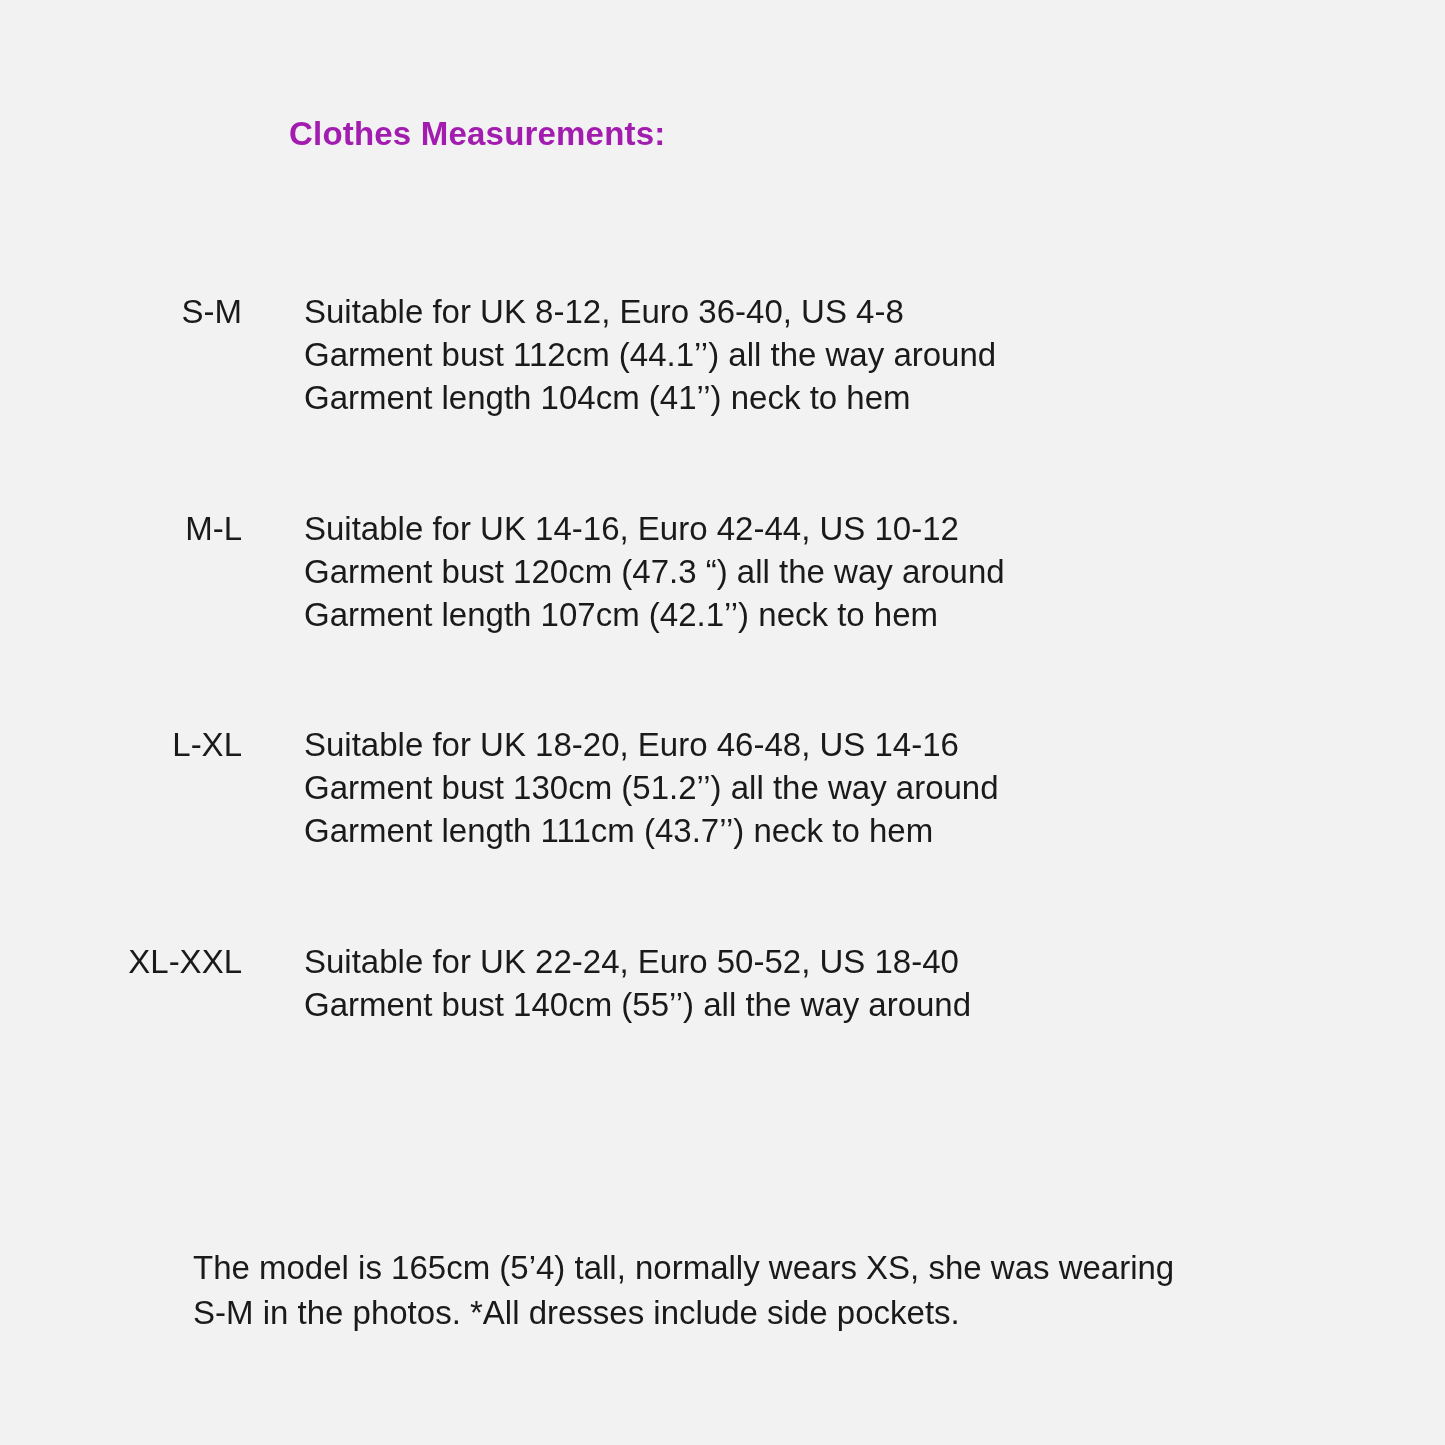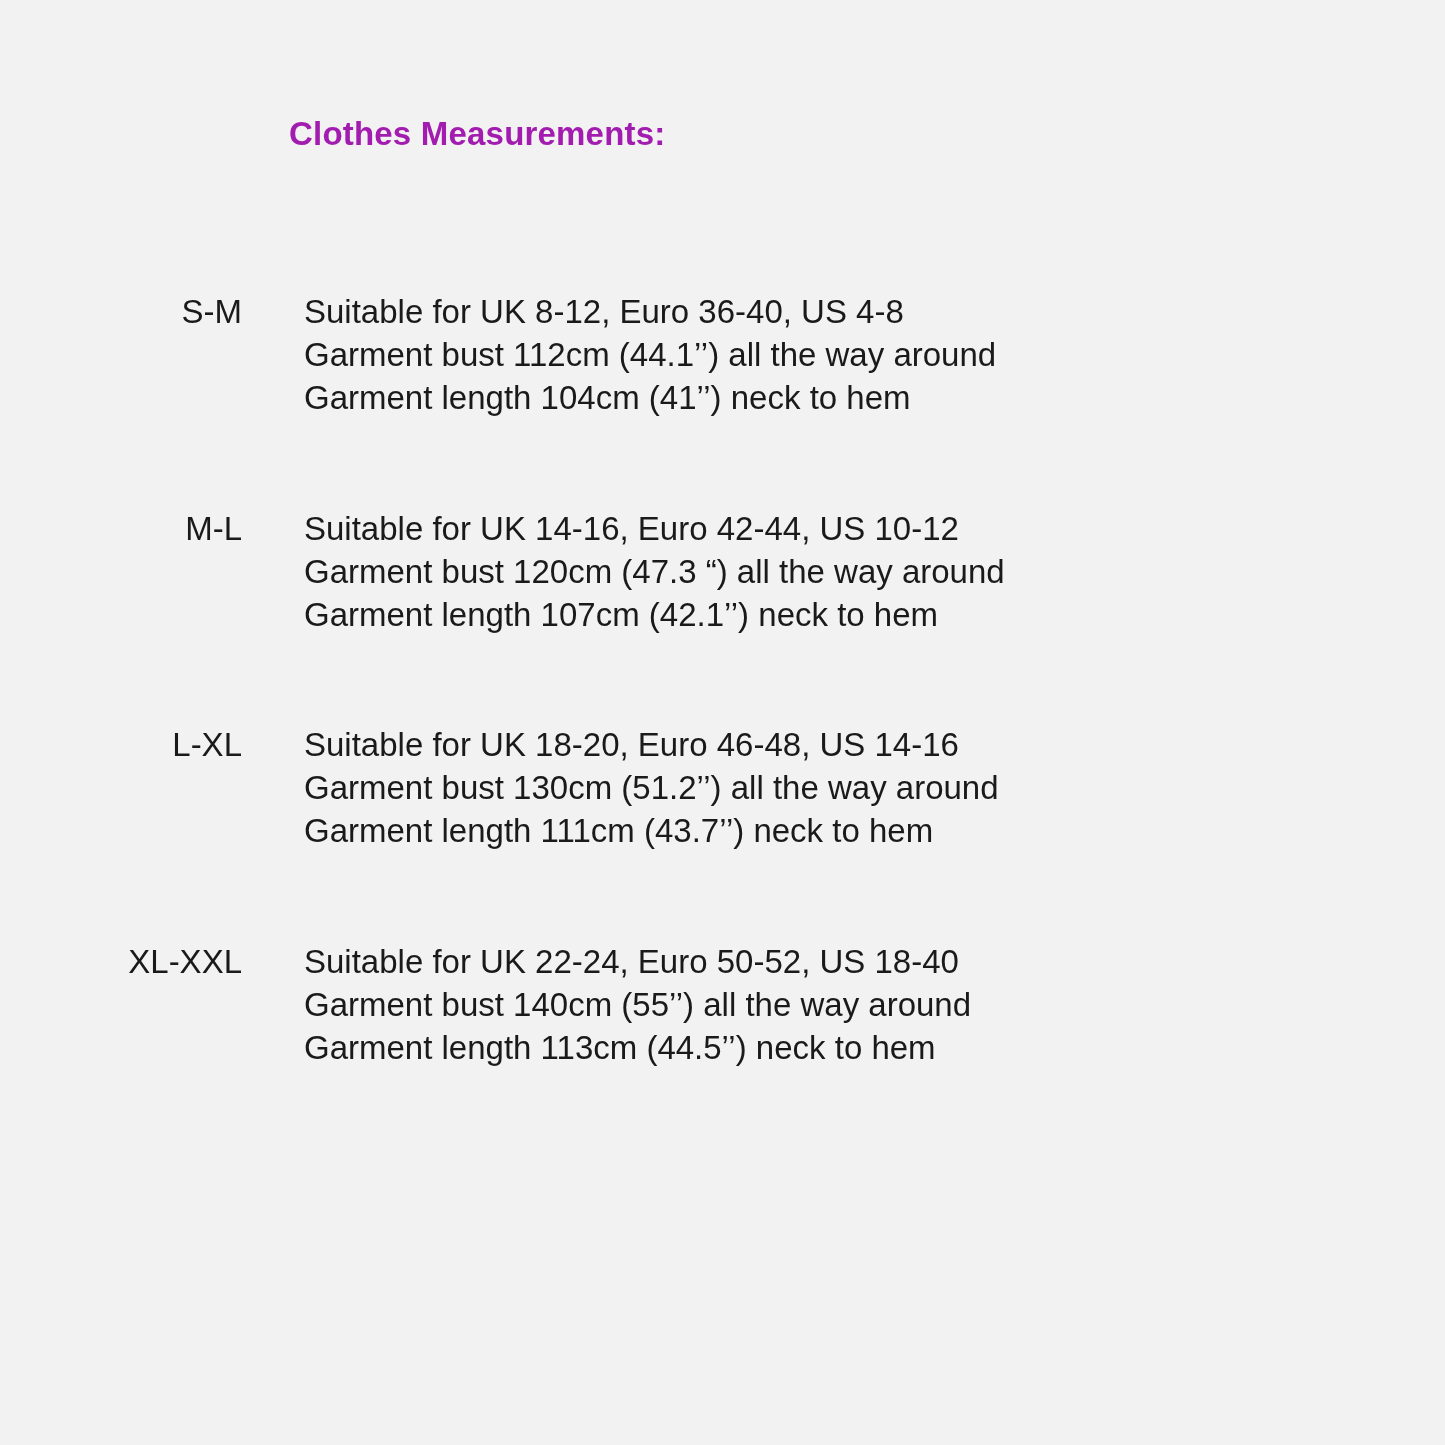--- a/index.html
+++ b/index.html
@@ -111,19 +111,22 @@
       </div>
     </div>
   </div>
 
   <div class="size-block blk4">
     <div class="size-row">
       <div class="size-label">XL-XXL</div>
       <div class="size-lines">
         <div>Suitable for UK 22-24, Euro 50-52, US 18-40</div>
         <div>Garment bust 140cm (55’’) all the way around</div>
-        <div>Garment length 113cm (44.5’’) neck to hem</div>
       </div>
     </div>
   </div>
 
+  <div class="footer">
+    <div>The model is 165cm (5’4) tall, normally wears XS, she was wearing</div>
+    <div>S-M in the photos. *All dresses include side pockets.</div>
+  </div>
 
 </div>
 
 </body></html>

